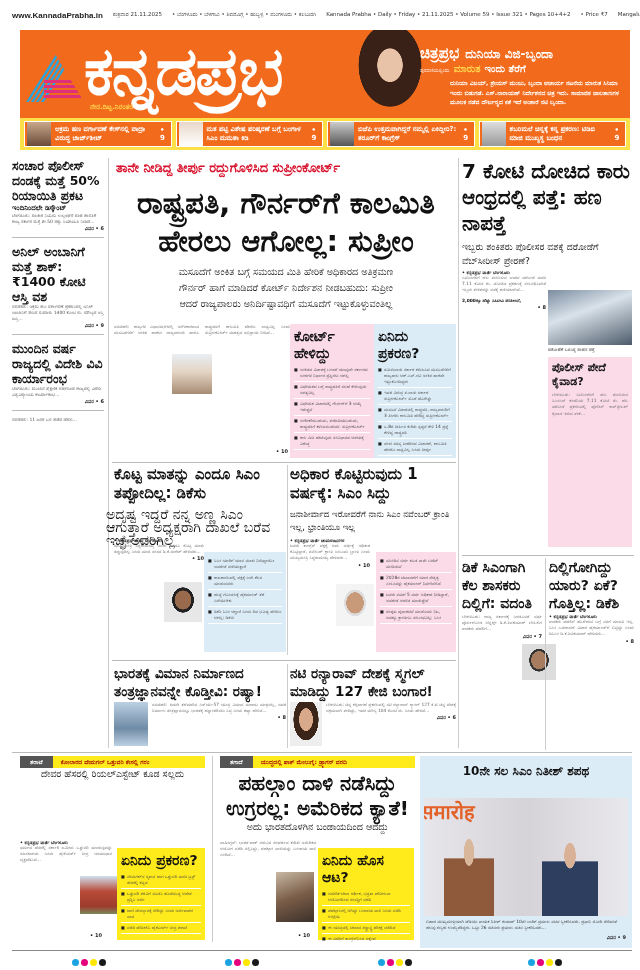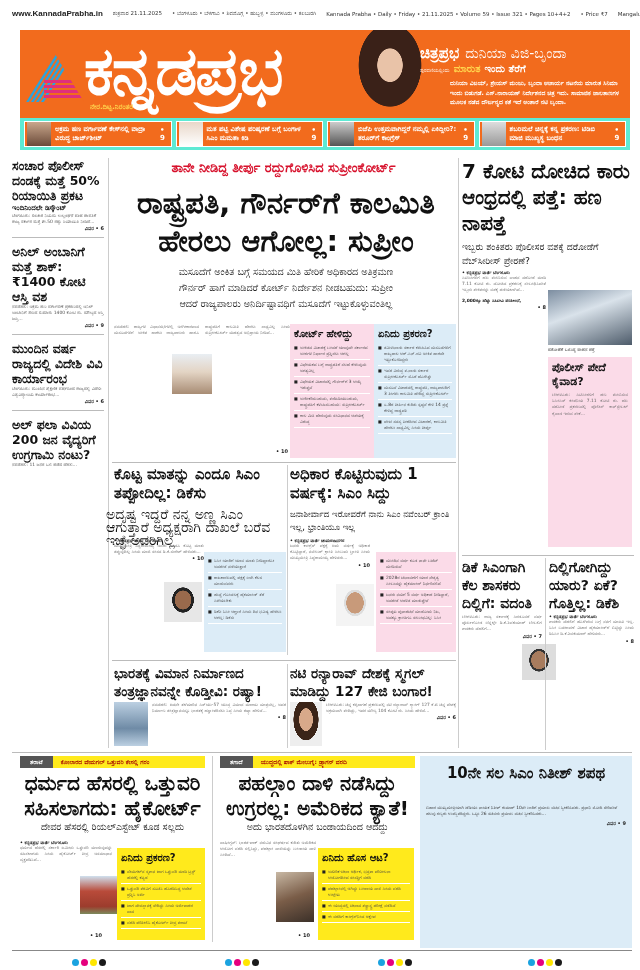--- a/index.html
+++ b/index.html
@@ -1,43 +1,43 @@
 <!DOCTYPE html>
 <html><head>
 <meta charset="utf-8">
 <style>
 *{box-sizing:border-box;margin:0;padding:0}
 body{width:640px;height:970px;background:#fff;font-family:"DejaVu Sans",sans-serif;color:#111;position:relative;overflow:hidden}
 .abs{position:absolute}
-.topstrip{left:0;top:0;width:592px;height:30px;font-size:5.5px;color:#333;display:flex;align-items:center;padding:0 12px 3px 12px;gap:10px;white-space:nowrap}
+.topstrip{left:0;top:0;width:592px;height:30px;font-size:5.5px;color:#333;display:flex;align-items:flex-start;padding:11px 12px 3px 12px;gap:10px;white-space:nowrap}
 .topstrip .site{font-family:"Liberation Sans",sans-serif;font-weight:bold;font-size:8px;color:#222}
 .masthead{left:20px;top:30px;width:610px;height:88px;background:#f26b1d}
 .logo-mark{left:26px;top:54px;width:58px;height:48px}
 .logo-text{left:84px;top:32px;font-size:66px;font-weight:bold;color:#fff;font-family:"DejaVu Sans",sans-serif;letter-spacing:-2px;line-height:80px}
 .tagline{left:90px;top:103px;font-size:7px;color:#ffd34d;font-weight:bold}
 .promo-photo{left:350px;top:30px;width:80px;height:88px;background:radial-gradient(ellipse at 50% 40%,#e9c3a8 0 22%,#3a2118 23% 55%,#f26b1d 56%)}
-.teaser-bar{left:20px;top:118px;width:610px;height:32px;background:#5eead4;display:flex;gap:4px;padding:3px 4px}
+.teaser-bar{left:20px;top:118px;width:610px;height:32px;background:#fde047;display:flex;gap:4px;padding:3px 4px}
 .teaser{flex:1;background:#f26b1d;border:1px solid #fff;display:flex;align-items:center;gap:4px;padding:2px}
 .teaser .thumb{width:24px;height:24px;background:linear-gradient(#c9a78c,#6b4b3a);flex:none}
 .teaser .txt{font-size:6.8px;color:#fff;line-height:9px;font-weight:bold}
 .teaser .pg{font-size:7px;color:#fff;font-weight:bold;margin-left:auto}
 .leftcol{left:12px;top:158px;width:92px}
 .lstory{border-bottom:1px solid #bbb;padding-bottom:5px;margin-bottom:6px}
 .lstory h3{font-size:12.5px;line-height:15px;font-weight:bold}
 .lstory h4{font-size:7px;font-weight:bold;margin:1px 0}
 .lstory p{font-size:4.5px;line-height:6px;color:#555}
 .lstory .red{color:#d7102b}
 .pgref{font-size:5px;text-align:right;color:#222;font-weight:bold}
 .vdiv{width:1px;background:#ccc}
-.main-kicker{left:116px;top:160px;width:335px;font-size:13px;color:#d7102b;font-weight:bold;text-align:center}
+.main-kicker{left:116px;top:160px;width:335px;font-size:13px;color:#d7102b;font-weight:bold;text-align:left}
 .bodytext{font-size:4.4px;line-height:6.2px;color:#666;text-align:justify}
 .pinkbox{background:#fbdbe8;padding:4px}
 .bluebox{background:#dcecf7;padding:4px}
 .yellowbox{background:#ffea1c;padding:4px}
-.box h5{font-size:10px;font-weight:bold;margin-bottom:3px}
+.box h5{font-size:14px;font-weight:bold;margin-bottom:3px}
 .box ul{list-style:none}
 .box li{font-size:4.4px;line-height:6px;color:#444;border-bottom:1px solid #fff;padding:2px 0 2px 6px;position:relative}
 .box li:before{content:"■";position:absolute;left:0;font-size:4px;color:#222}
 .sc-img{background:linear-gradient(180deg,#dfe8ef,#e8d8c8 50%,#c9b9a6)}
 .van{left:548px;top:290px;width:84px;height:55px;background:linear-gradient(160deg,#7c8da0,#d9e2ea 40%,#4d5b6a);}
 .caption{font-size:4.5px;color:#222}
 .rpink{left:548px;top:357px;width:84px;height:190px}
 .rpink h5{font-size:11px;line-height:14px}
 .mid-head{font-size:15px;line-height:19px;font-weight:bold}
 .person{background:radial-gradient(ellipse at 50% 40%,#c99d7e 0 30%,#2a2a2a 31% 45%,#fff 46%)}
@@ -90,21 +90,21 @@
     </g>
   </svg>
 </div>
 <div class="abs logo-text">ಕನ್ನಡಪ್ರಭ</div>
 <div class="abs tagline">ನೇರ.ದಿಟ್ಟ.ನಿರಂತರ</div>
 
 <div class="abs promo-photo"></div>
 <div class="abs" style="left:420px;top:44px;width:210px;">
   <div style="display:flex;gap:6px;align-items:baseline">
     <span style="font-size:15px;font-weight:bold;color:#fff">ಚಿತ್ರಪ್ರಭ</span>
-    <span style="font-size:14px;font-weight:normal;color:#fff">ದುನಿಯಾ ವಿಜಿ-ಬೃಂದಾ</span>
+    <span style="font-size:12px;font-weight:bold;color:#fff">ದುನಿಯಾ ವಿಜಿ-ಬೃಂದಾ</span>
   </div>
   <div style="display:flex;gap:4px;align-items:baseline;margin-top:1px">
     <span style="font-size:5px;color:#fff">ಪುರವಣಿಯಲ್ಲಿಂದು</span>
     <span style="font-size:10px;font-weight:bold;color:#ffd34d">ಮಾರುತ</span>
     <span style="font-size:10px;font-weight:bold;color:#fff">ಇಂದು ತೆರೆಗೆ</span>
   </div>
   <div style="margin:3px 0 0 30px;font-size:6px;line-height:9.5px;color:#fff;font-weight:bold">ದುನಿಯಾ ವಿಜಯ್, ಶ್ರೇಯಸ್ ಮಂಜು, ಬೃಂದಾ ಆಚಾರ್ಯ ನಟನೆಯ ಮಾರುತ ಸಿನಿಮಾ ಇಂದು ಬಿಡುಗಡೆ. ಎಸ್.ನಾರಾಯಣ್ ನಿರ್ದೇಶನದ ಚಿತ್ರ ಇದು. ಸಾಮಾಜಿಕ ಜಾಲತಾಣಗಳ ಮೂಲಕ ನಡೆವ ದೌರ್ಜನ್ಯದ ಕತೆ ಇದೆ ಅಂತಾರೆ ನಟಿ ಬೃಂದಾ.</div>
 </div>
 
 <div class="abs teaser-bar">
@@ -141,21 +141,20 @@
     <h3>ಅನಿಲ್ ಅಂಬಾನಿಗೆ ಮತ್ತೆ ಶಾಕ್: ₹1400 ಕೋಟಿ ಆಸ್ತಿ ವಶ</h3>
     <p>ನವದೆಹಲಿ: ಅಕ್ರಮ ಹಣ ವರ್ಗಾವಣೆ ಪ್ರಕರಣದಲ್ಲಿ ಅನಿಲ್ ಅಂಬಾನಿಗೆ ಸೇರಿದ ಸುಮಾರು 1400 ಕೋಟಿ ರು. ಮೌಲ್ಯದ ಆಸ್ತಿ ಜಪ್ತಿ...</p>
     <div class="pgref">ವಿವರ • 9</div>
   </div>
   <div class="lstory">
     <h3>ಮುಂದಿನ ವರ್ಷ ರಾಜ್ಯದಲ್ಲಿ ವಿದೇಶಿ ವಿವಿ ಕಾರ್ಯಾರಂಭ</h3>
     <p>ಬೆಂಗಳೂರು: ಮುಂದಿನ ಶೈಕ್ಷಣಿಕ ವರ್ಷದಿಂದ ರಾಜ್ಯದಲ್ಲಿ ವಿದೇಶಿ ವಿಶ್ವವಿದ್ಯಾಲಯ ಕಾರ್ಯಾರಂಭ...</p>
     <div class="pgref">ವಿವರ • 6</div>
   </div>
   <div class="lstory" style="border:none">
-    <h3>ಅಲ್ ಫಲಾ ವಿವಿಯ 200 ಜನ ವೈದ್ಯರಿಗೆ ಉಗ್ರಗಾಮಿ ನಂಟು?</h3>
     <p>ನವದೆಹಲಿ: 11 ಜನರ ಬಲಿ ಪಡೆದ ದೆಹಲಿ...</p>
   </div>
 </div>
 <div class="abs vdiv" style="left:108px;top:158px;height:590px"></div>
 
 <div class="abs main-kicker">ತಾನೇ ನೀಡಿದ್ದ ತೀರ್ಪು ರದ್ದುಗೊಳಿಸಿದ ಸುಪ್ರೀಂಕೋರ್ಟ್</div>
 <div class="abs" style="left:116px;top:184px;width:340px;text-align:center">
   <div style="font-size:29px;line-height:38px;font-weight:bold">ರಾಷ್ಟ್ರಪತಿ, ಗೌರ್ನರ್‌ಗೆ ಕಾಲಮಿತಿ</div>
   <div style="font-size:29px;line-height:38px;font-weight:bold">ಹೇರಲು ಆಗೋಲ್ಲ: ಸುಪ್ರೀಂ</div>
 </div>
@@ -275,21 +274,20 @@
   <p class="bodytext">ಬೆಂಗಳೂರು: ಚಿನ್ನ ಕಳ್ಳಸಾಗಣೆ ಪ್ರಕರಣದಲ್ಲಿ ನಟಿ ರನ್ಯಾರಾವ್ ಗ್ಯಾಂಗ್ 127 ಕೆ.ಜಿ ಚಿನ್ನ ದೇಶಕ್ಕೆ ಅಕ್ರಮವಾಗಿ ತಂದಿದ್ದು, ಇದರ ಮೌಲ್ಯ 104 ಕೋಟಿ ರು. ಎಂದು ಹೇಳಿದೆ...</p>
   <div class="pgref">ವಿವರ • 6</div>
 </div>
 
 <div class="hr abs" style="left:12px;top:752px;width:620px"></div>
 <div class="abs" style="left:20px;top:756px;width:185px">
   <div class="topic-bar">
     <span class="tag">ತರಾಟೆ</span>
     <span class="sub">ಕೋಲಾರದ ವೇಮಗಲ್ ಒತ್ತುವರಿ ಕೇಸಲ್ಲಿ ಗರಂ</span>
   </div>
-  <div class="bhead" style="margin-top:3px">ಧರ್ಮದ ಹೆಸರಲ್ಲಿ ಒತ್ತುವರಿ ಸಹಿಸಲಾಗದು: ಹೈಕೋರ್ಟ್</div>
   <div class="bdeck">ದೇವರ ಹೆಸರಲ್ಲಿ ರಿಯಲ್‌ಎಸ್ಟೇಟ್ ಕೂಡ ಸಲ್ಲದು</div>
 </div>
 <div class="abs" style="left:20px;top:840px;width:92px;height:100px;overflow:hidden">
   <div class="byline">• ಕನ್ನಡಪ್ರಭ ವಾರ್ತೆ ಬೆಂಗಳೂರು</div>
   <p class="bodytext">ಧರ್ಮದ ಹೆಸರಲ್ಲಿ ಸರ್ಕಾರಿ ಜಮೀನು ಒತ್ತುವರಿ ಮಾಡುವುದನ್ನು ಸಹಿಸಲಾಗದು ಎಂದು ಹೈಕೋರ್ಟ್ ತೀವ್ರ ಅಸಮಾಧಾನ ವ್ಯಕ್ತಪಡಿಸಿದೆ...</p>
 </div>
 <div class="abs" style="left:80px;top:876px;width:38px;height:38px;background:linear-gradient(180deg,#cfe0ee,#b94b3a 40%,#9c3c2d 80%,#7c8a5c)"></div>
 <div class="pgref abs" style="left:90px;top:932px">• 10</div>
 <div class="abs yellowbox box" style="left:117px;top:848px;width:88px;height:92px">
   <h5>ಏನಿದು ಪ್ರಕರಣ?</h5>
@@ -319,21 +317,26 @@
   <h5>ಏನಿದು ಹೊಸ ಆಟ?</h5>
   <ul>
     <li>ಅಮೆರಿಕ-ಚೀನಾ ಆರ್ಥಿಕ, ಭದ್ರತಾ ಪರಿಶೀಲನಾ ಆಯೋಗದಿಂದ ಸಂಸತ್ತಿಗೆ ವರದಿ</li>
     <li>ಪಹಲ್ಗಾಂನಲ್ಲಿ ಆಗಿದ್ದು ಬಂಡಾಯ ದಾಳಿ ಎಂದು ವರದಿ ಉಲ್ಲೇಖ</li>
     <li>ಈ ಯುದ್ಧದಲ್ಲಿ ಚೀನಾದ ಶಸ್ತ್ರಾಸ್ತ್ರ ಪರೀಕ್ಷೆ ನಡೆದಿದೆ</li>
     <li>ಈ ವರದಿಗೆ ಕಾಂಗ್ರೆಸ್‌ನಿಂದ ಆಕ್ಷೇಪ</li>
   </ul>
 </div>
 
 <div class="abs" style="left:420px;top:756px;width:212px;height:192px;background:#dcecf7">
-  <div style="font-size:15px;font-weight:bold;text-align:center;padding:8px 0 20px">10ನೇ ಸಲ ಸಿಎಂ ನಿತೀಶ್ ಶಪಥ</div>
+  <div style="font-size:12px;font-weight:bold;text-align:center;padding:8px 0 20px">10ನೇ ಸಲ ಸಿಎಂ ನಿತೀಶ್ ಶಪಥ</div>
+  <div style="position:relative;margin:0 4px;height:118px;background:linear-gradient(90deg,#e7e6ea,#d6d3d8 50%,#e9e8ec);overflow:hidden">
+    <div style="position:absolute;left:-4px;top:0;font-size:20px;font-weight:bold;color:#e2622a">समारोह</div>
+    <div style="position:absolute;left:20px;top:40px;width:50px;height:80px;background:radial-gradient(ellipse at 50% 18%,#d9b79b 0 14%,transparent 15%),linear-gradient(180deg,transparent 25%,#8e5a3b 26%)"></div>
+    <div style="position:absolute;left:118px;top:44px;width:56px;height:76px;background:radial-gradient(ellipse at 50% 18%,#d8b196 0 14%,transparent 15%),linear-gradient(180deg,transparent 25%,#2e3e5e 26%)"></div>
+  </div>
   <div style="font-size:4.4px;line-height:6px;color:#333;padding:3px 6px">ಬಿಹಾರ ಮುಖ್ಯಮಂತ್ರಿಯಾಗಿ ಜೆಡಿಯು ನಾಯಕ ನಿತೀಶ್ ಕುಮಾರ್ 10ನೇ ಬಾರಿಗೆ ಪ್ರಮಾಣ ವಚನ ಸ್ವೀಕರಿಸಿದರು. ಪ್ರಧಾನಿ ಮೋದಿ ಸೇರಿದಂತೆ ಹಲವು ಗಣ್ಯರು ಉಪಸ್ಥಿತರಿದ್ದರು. ಒಟ್ಟು 26 ಸಚಿವರು ಪ್ರಮಾಣ ವಚನ ಸ್ವೀಕರಿಸಿದರು...</div>
   <div class="pgref" style="padding-right:6px">ವಿವರ • 9</div>
 </div>
 
 <div class="hr abs" style="left:12px;top:950px;width:620px;background:#888"></div>
 <div class="abs cmyk" style="left:72px;top:959px">
   <span style="background:#1aa3e0"></span>
     <span style="background:#e5007e"></span>
     <span style="background:#ffe600"></span>
     <span style="background:#1a1a1a"></span>

